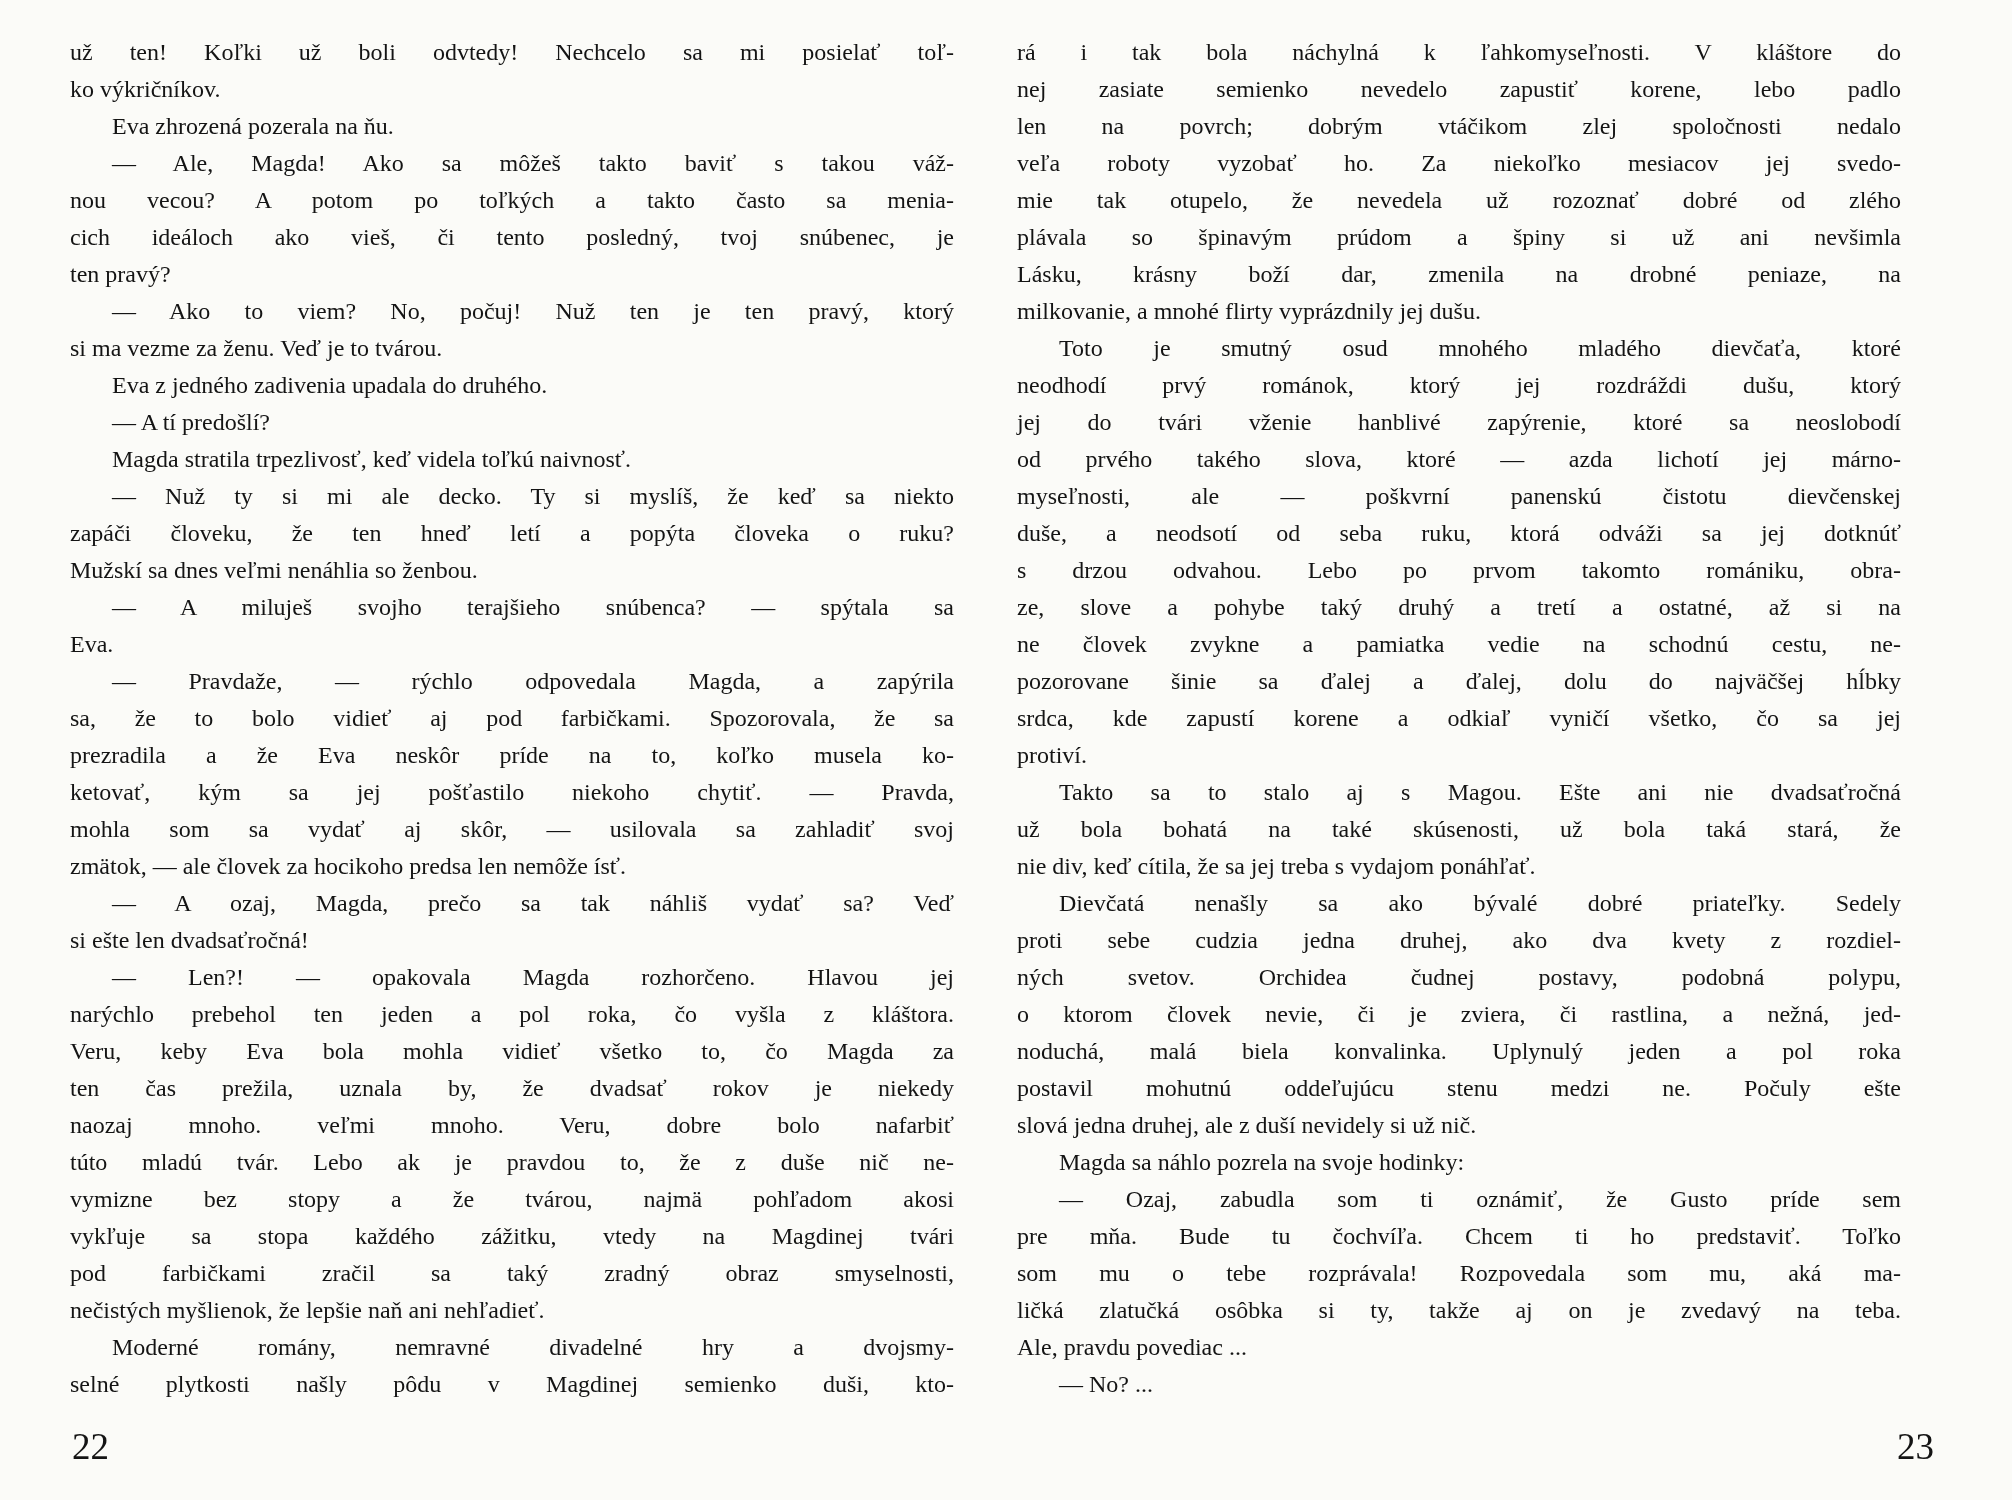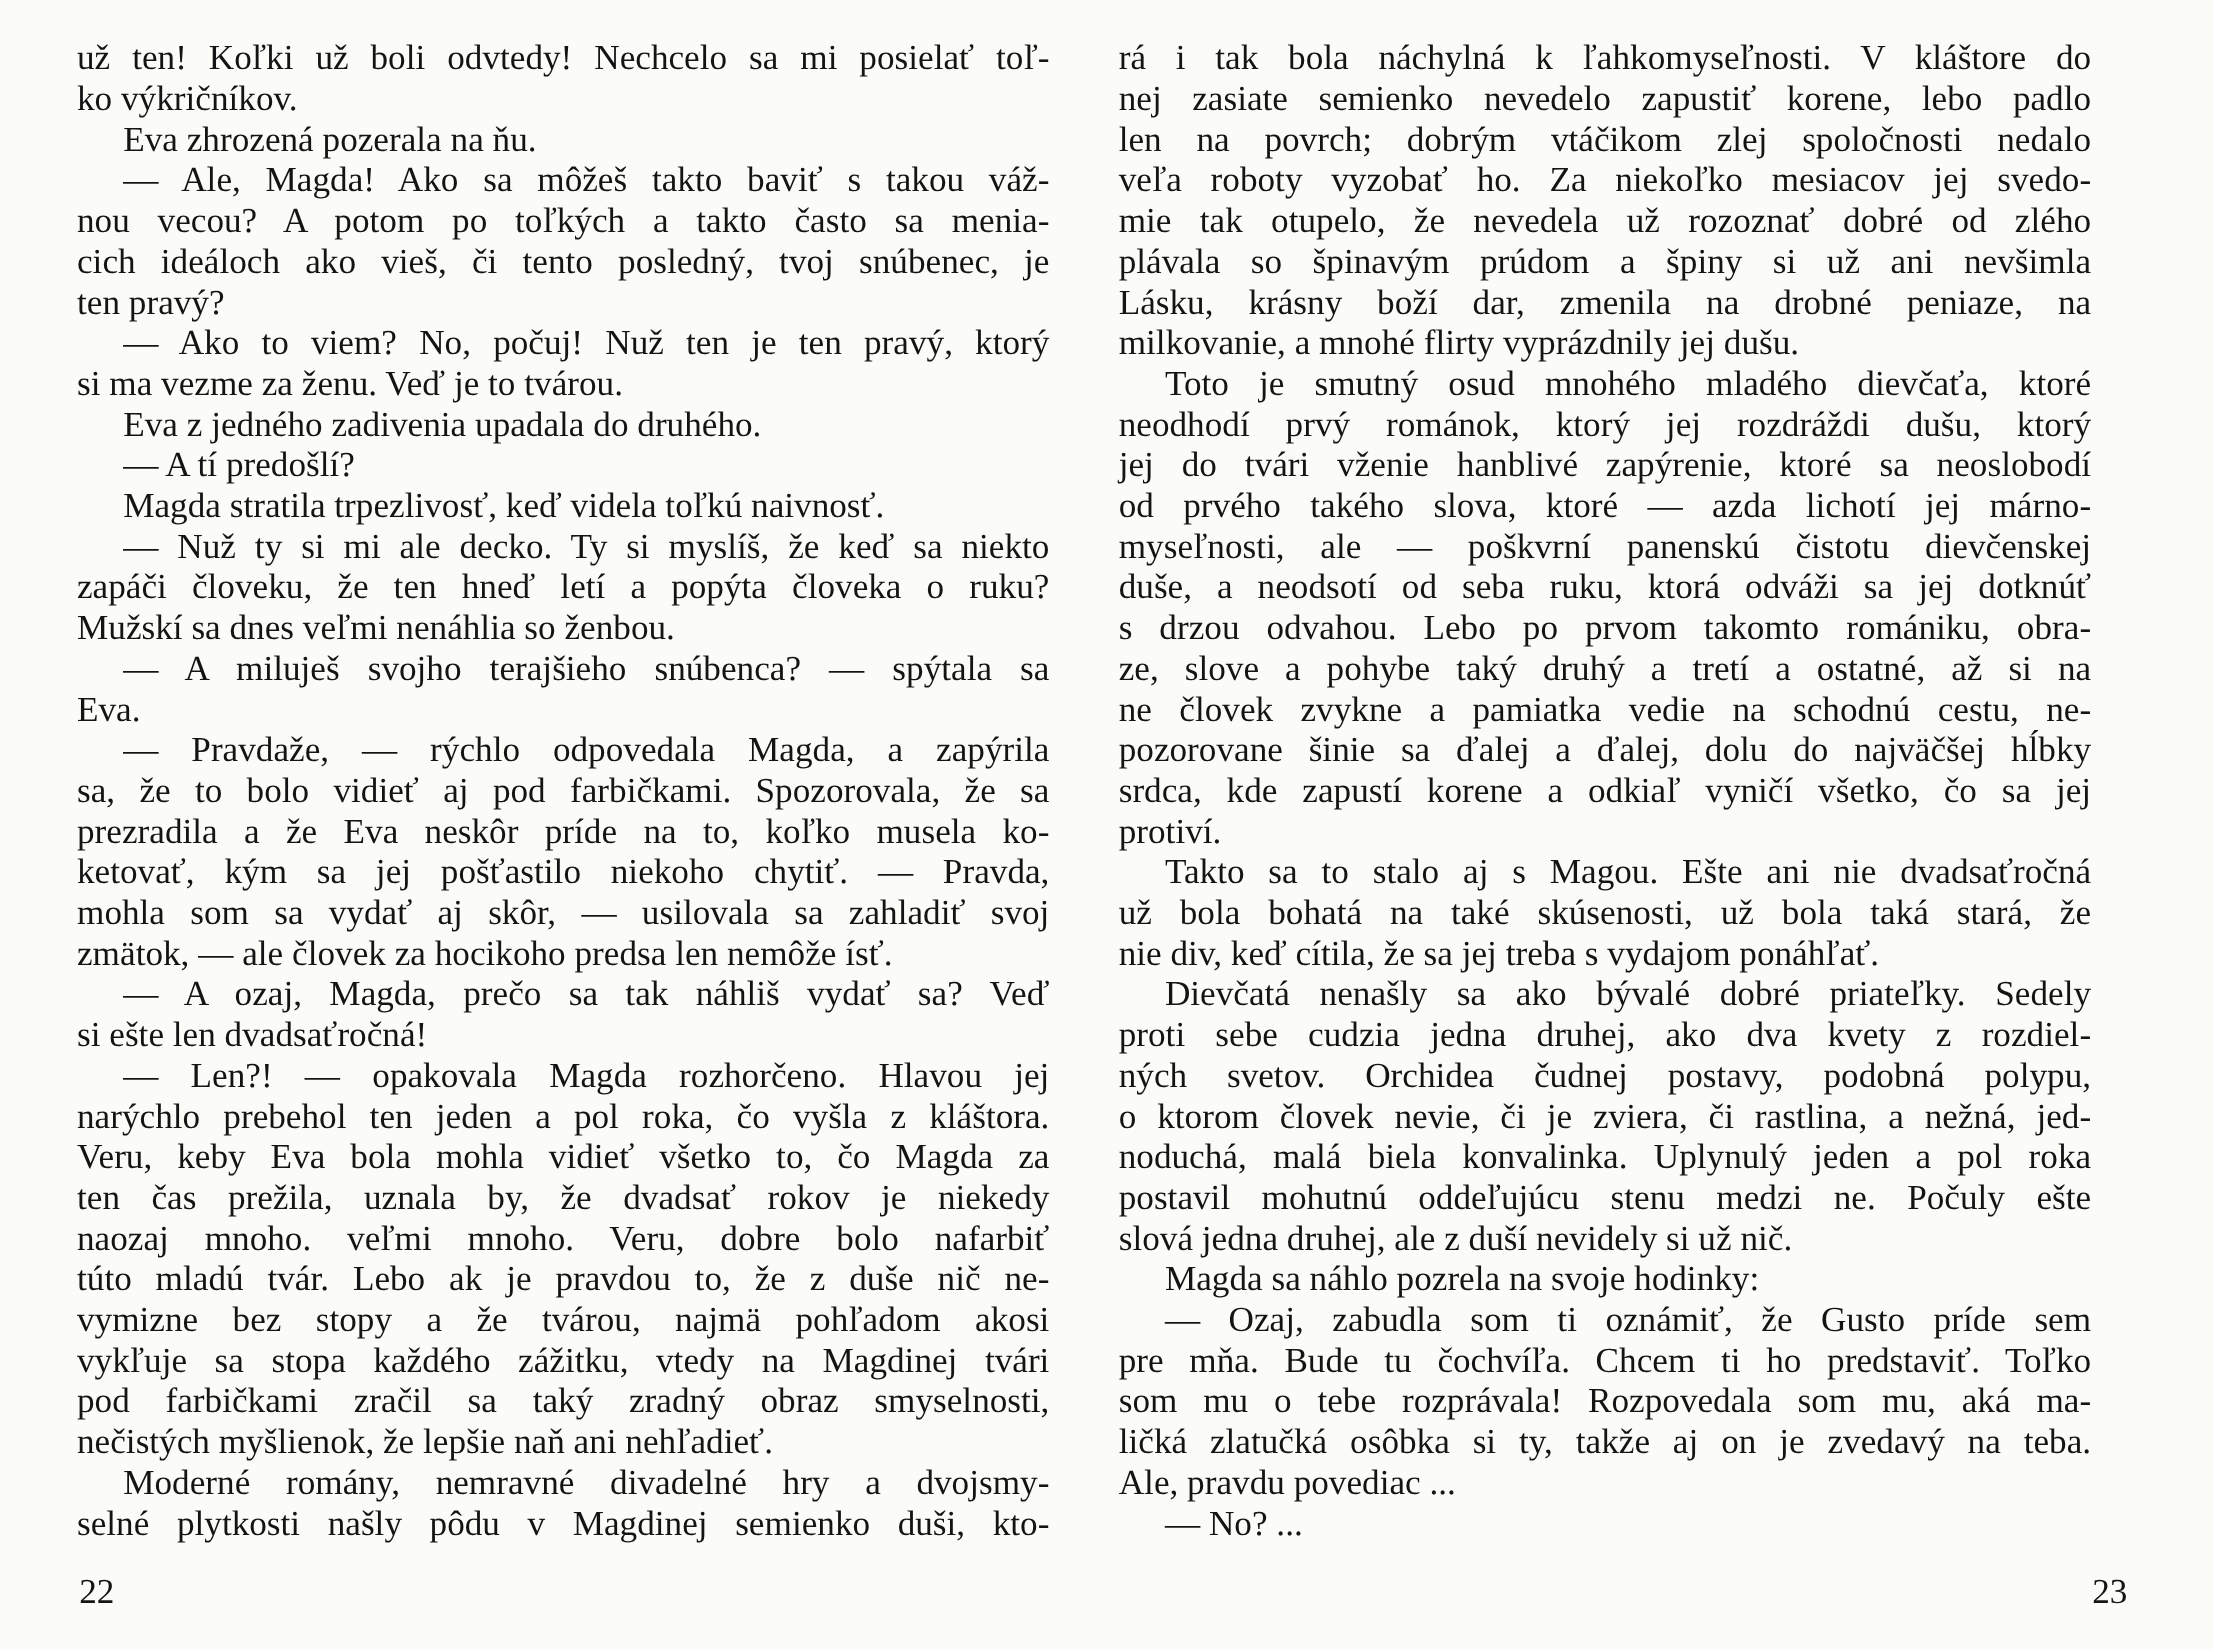--- a/index.html
+++ b/index.html
@@ -13,38 +13,38 @@
     position: relative;
     background: #fbfbf8;
     font-family: "Liberation Serif", serif;
     color: #141414;
     overflow: hidden;
   }
   .book-page {
     position: absolute;
     top: 34px;
     width: 884px;
-    font-size: 32px;
+    font-size: 24px;
     line-height: 37px;
     font-weight: 500;
   }
   .book-page.left  { left: 70px; }
   .book-page.right { left: 1017px; }
   .line {
     white-space: nowrap;
     text-align: justify;
     text-align-last: justify;
     height: 37px;
   }
   .line.indent { text-indent: 42px; }
   .line.last   { text-align-last: left; }
   .page-number {
     position: absolute;
     top: 1428px;
-    font-size: 32px;
+    font-size: 37px;
     line-height: 37px;
   }
   .page-number.left  { left: 72px; }
   .page-number.right { right: 78px; }
 </style>
 </head>
 <body>
 
 <div class="book-page left">
     <div class="line">už ten! Koľki už boli odvtedy! Nechcelo sa mi posielať toľ-</div>

